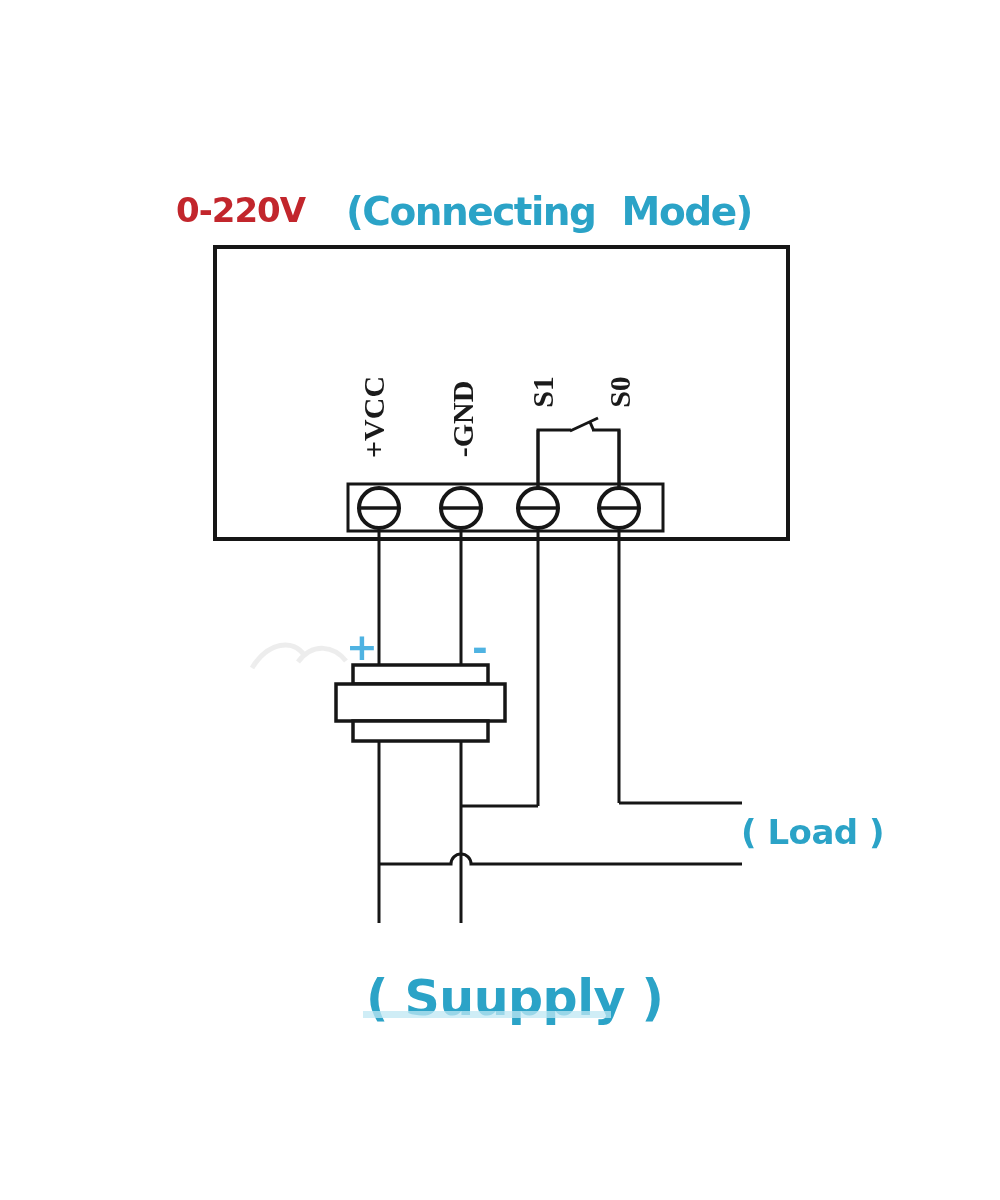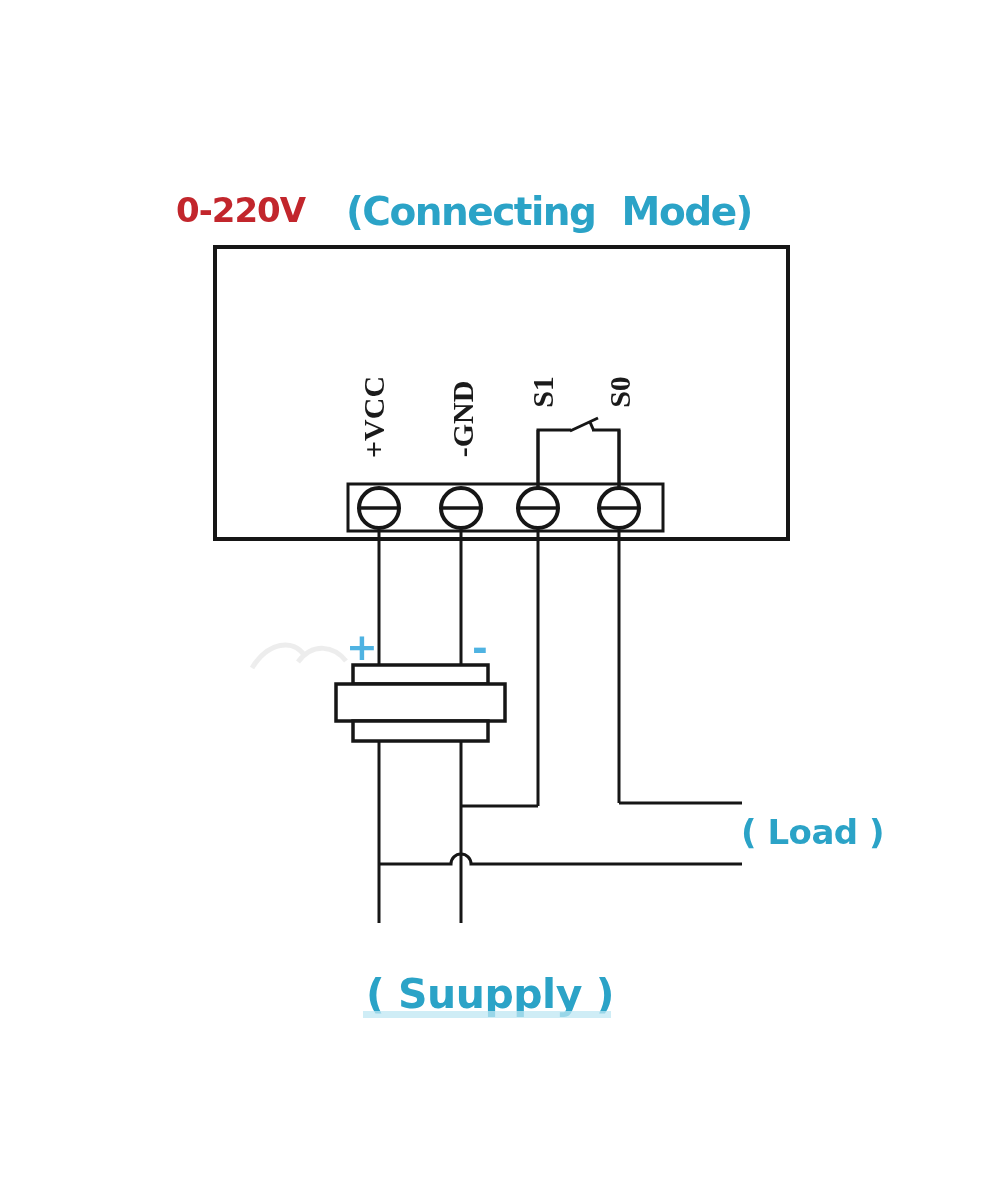--- a/index.html
+++ b/index.html
@@ -34,21 +34,21 @@
   .load-label{
     left:713px;top:815px;
     font-size:34px;font-weight:bold;letter-spacing:-0.5px;margin-left:28px;
   }
   .supply-voltage{
     left:314px;top:930px;
     font-size:38px;font-weight:bold;letter-spacing:-1px;
   }
   .supply-name{
     left:366px;top:974px;
-    font-size:41px;font-weight:bold;letter-spacing:-0.5px;
+    font-size:49px;font-weight:bold;letter-spacing:-0.5px;
   }
   .underline-bar{
     position:absolute;left:363px;top:1011px;
     width:248px;height:7px;opacity:0.75;
   }
 </style>
 </head>
 <body>
 
 <div id="canvas">

